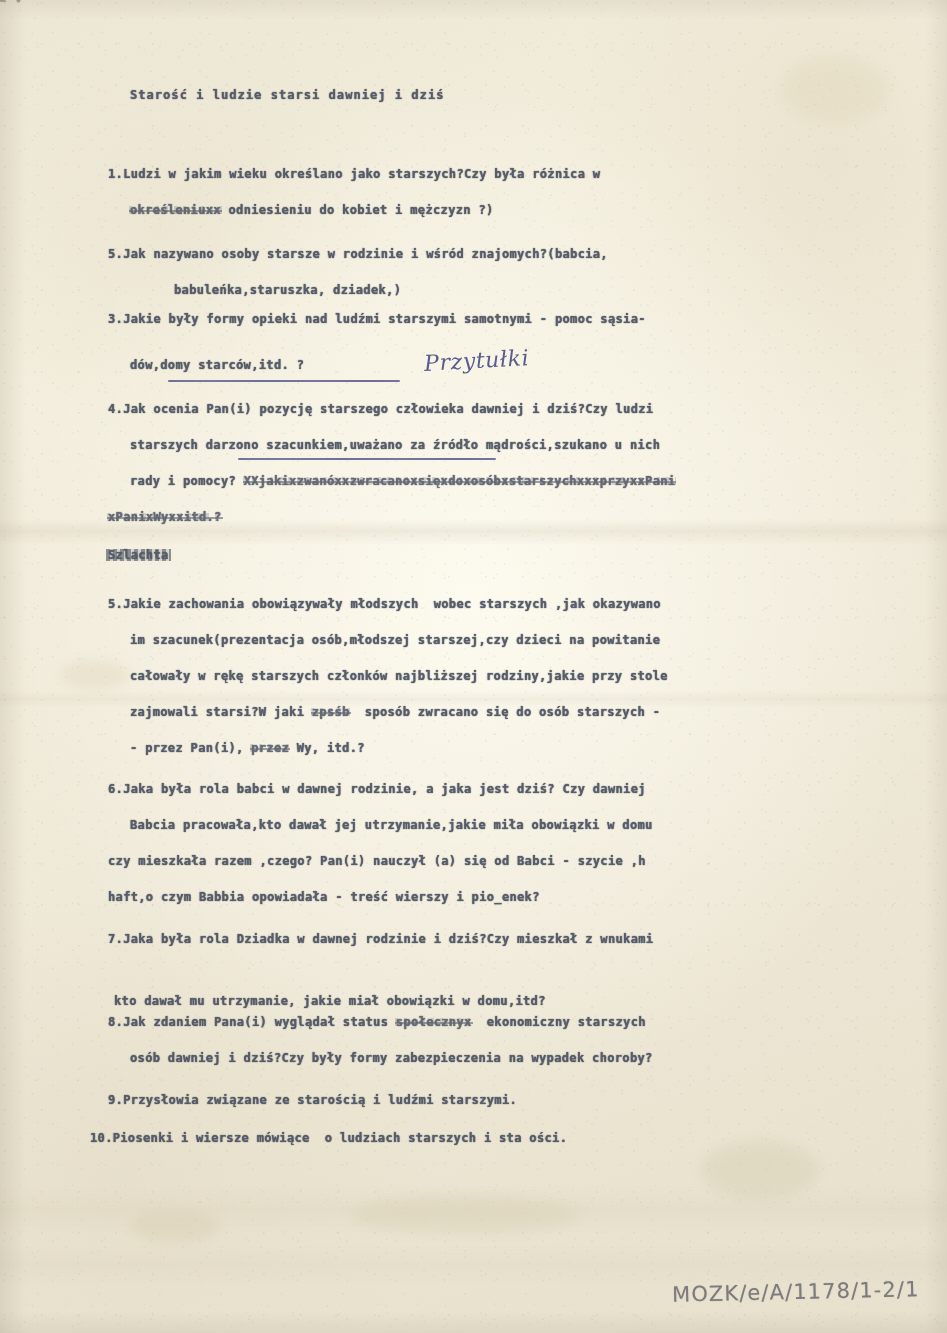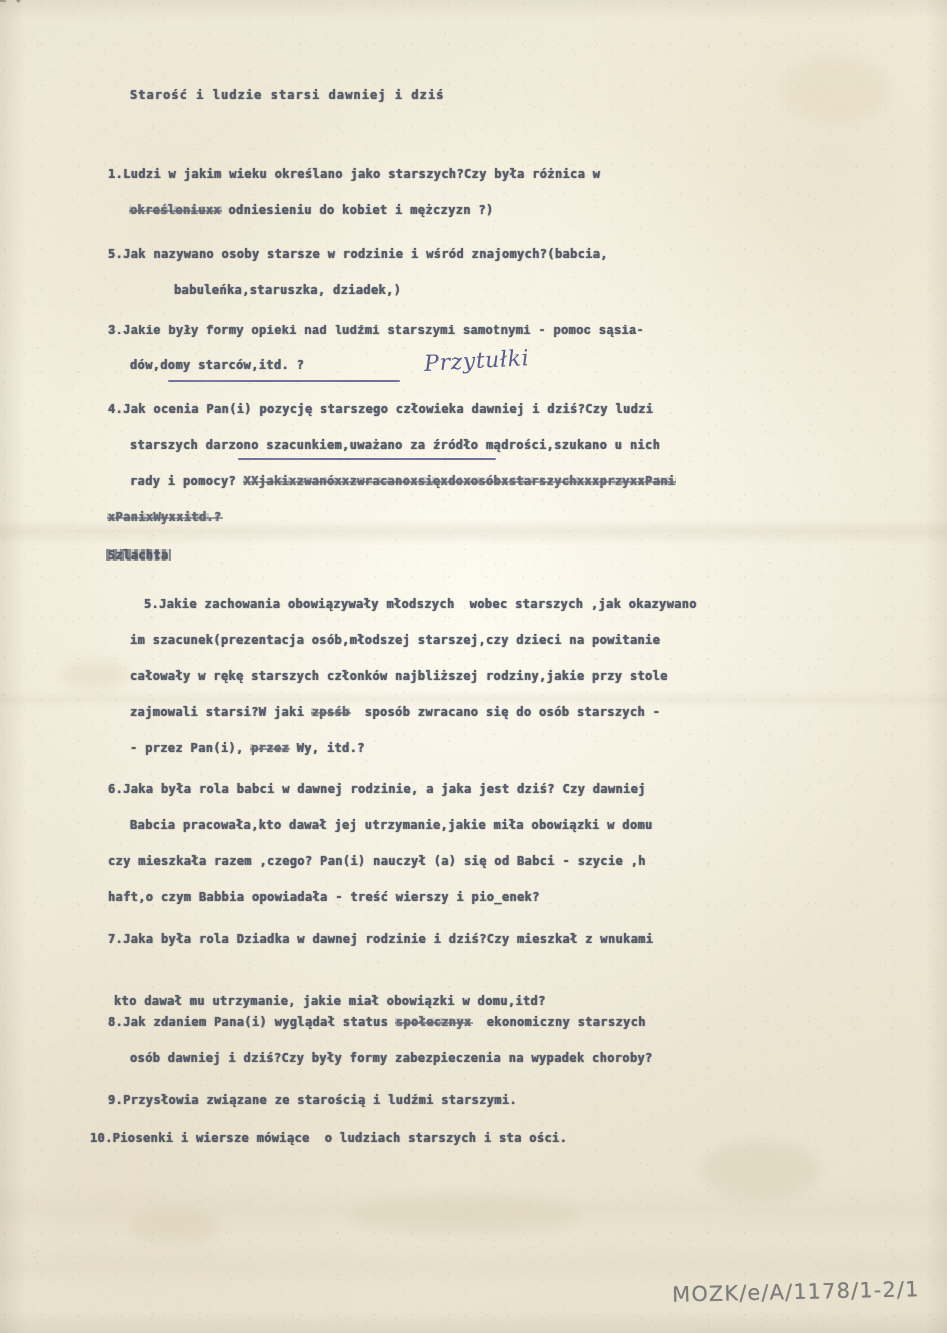--- a/index.html
+++ b/index.html
@@ -242,31 +242,31 @@
   <div id="typescript">
 
     <div class="tline title-line" style="left:130px; top:88px;">Starość i ludzie starsi dawniej i dziś</div>
 
     <div class="tline" style="left:108px; top:167px;">1.Ludzi w jakim wieku określano jako starszych?Czy była różnica w</div>
     <div class="tline" style="left:130px; top:203px;"><span class="xout">określeniuxx</span><span> odniesieniu do kobiet i mężczyzn ?)</span></div>
 
     <div class="tline" style="left:108px; top:247px;">5.Jak nazywano osoby starsze w rodzinie i wśród znajomych?(babcia,</div>
     <div class="tline" style="left:130px; top:283px;padding-left:44px;">babuleńka,staruszka, dziadek,)</div>
 
-    <div class="tline" style="left:108px; top:324px;font-family:Liberation Mono, monospace;">3.Jakie były formy opieki nad ludźmi starszymi samotnymi - pomoc sąsia-</div>
+    <div class="tline" style="left:108px; top:312px;">3.Jakie były formy opieki nad ludźmi starszymi samotnymi - pomoc sąsia-</div>
     <div class="tline" style="left:130px; top:358px;">dów,domy starców,itd. ?</div>
 
     <div class="tline" style="left:108px; top:402px;">4.Jak ocenia Pan(i) pozycję starszego człowieka dawniej i dziś?Czy ludzi</div>
     <div class="tline" style="left:130px; top:438px;">starszych darzono szacunkiem,uważano za źródło mądrości,szukano u nich</div>
     <div class="tline" style="left:130px; top:474px;"><span>rady i pomocy? </span><span class="xout">XXjakixzwanóxxzwracanoxsięxdoxosóbxstarszychxxxprzyxxPani</span></div>
     <div class="tline" style="left:108px; top:510px;"><span class="xout">xPanixWyxxitd.?</span></div>
 
     <div class="tline" style="left:108px; top:548px;"><span class="blackout">Szlachta</span></div>
 
-    <div class="tline" style="left:108px; top:597px;margin-left:36px;">5.Jakie zachowania obowiązywały młodszych  wobec starszych ,jak okazywano</div>
+    <div class="tline" style="left:108px; top:597px;">5.Jakie zachowania obowiązywały młodszych  wobec starszych ,jak okazywano</div>
     <div class="tline" style="left:130px; top:633px;">im szacunek(prezentacja osób,młodszej starszej,czy dzieci na powitanie</div>
     <div class="tline" style="left:130px; top:669px;">całowały w rękę starszych członków najbliższej rodziny,jakie przy stole</div>
     <div class="tline" style="left:130px; top:705px;"><span>zajmowali starsi?W jaki </span><span class="xout">zpsśb</span><span>  sposób zwracano się do osób starszych -</span></div>
     <div class="tline" style="left:130px; top:741px;"><span>- przez Pan(i), </span><span class="xout">przez</span><span> Wy, itd.?</span></div>
 
     <div class="tline" style="left:108px; top:782px;">6.Jaka była rola babci w dawnej rodzinie, a jaka jest dziś? Czy dawniej</div>
     <div class="tline" style="left:108px; top:854px;">czy mieszkała razem ,czego? Pan(i) nauczył (a) się od Babci - szycie ,h</div>
     <div class="tline" style="left:130px; top:818px;">Babcia pracowała,kto dawał jej utrzymanie,jakie miła obowiązki w domu</div>
     <div class="tline" style="left:108px; top:890px;">haft,o czym Babbia opowiadała - treść wierszy i pio_enek?</div>
 

